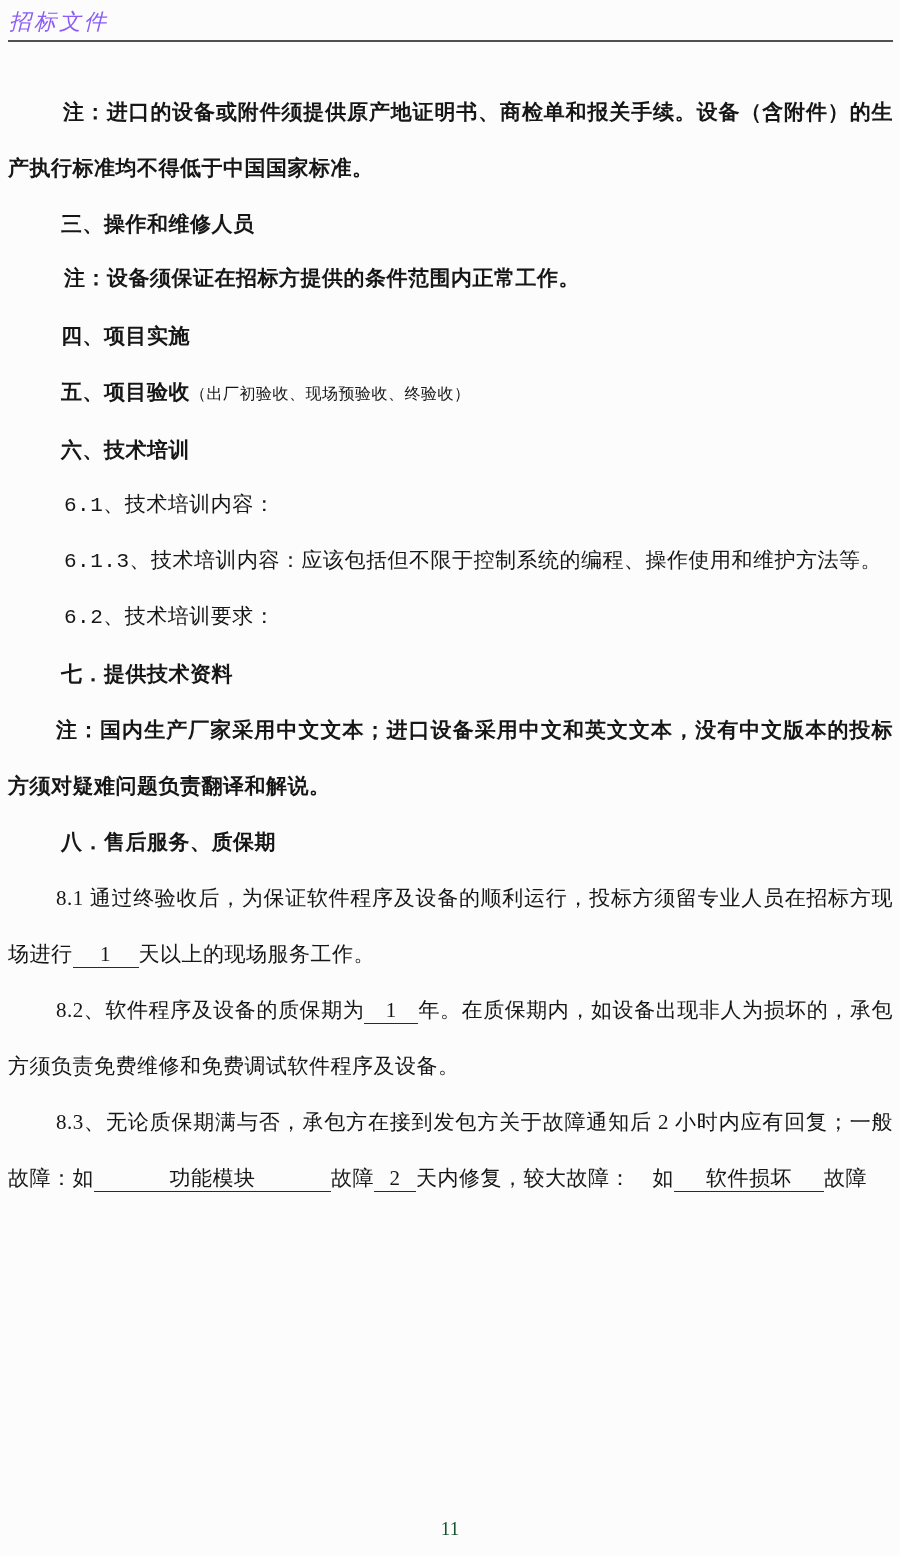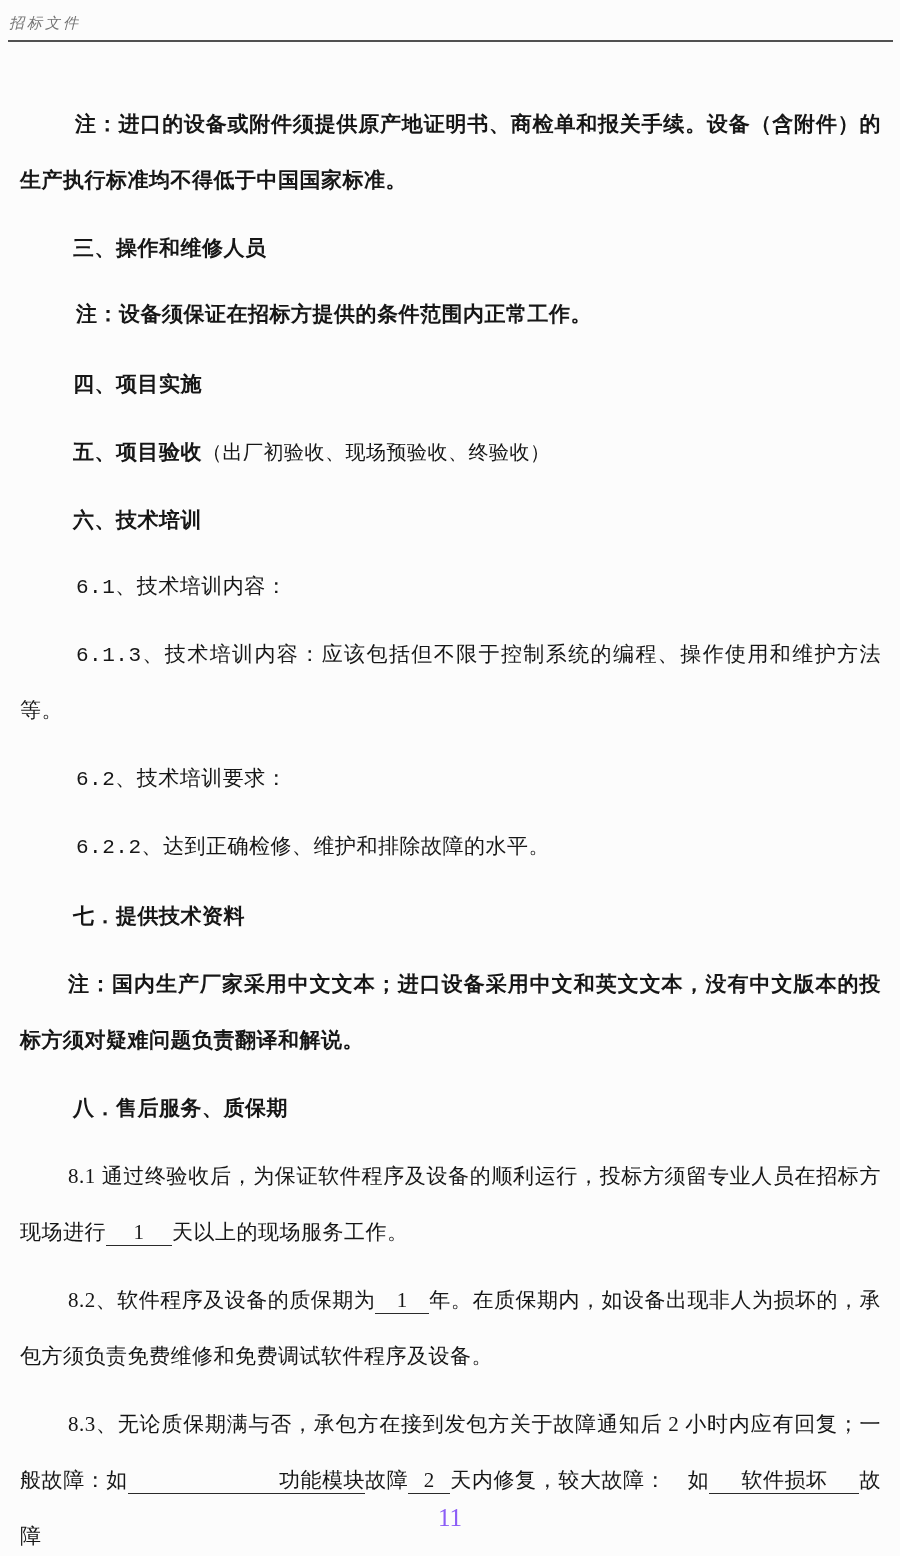--- a/index.html
+++ b/index.html
@@ -10,78 +10,78 @@
   }
   .page{
     position:relative;
     width:900px;height:1556px;
     background:#fcfcfc;
     color:#161616;
     overflow:hidden;
   }
   
   .hdr-title{
-    position:absolute;top:14px;left:9px;
-    font-size:15px;
+    position:absolute;top:7px;left:9px;
+    font-size:22px;
     font-style:italic;
     letter-spacing:3px;
-    color:#737373;
+    color:#8b5cf6;
   }
   .hdr-rule{
     position:absolute;top:40px;left:8px;
     width:885px;height:2px;
     background:#515151;
   }
   
   .content{
     position:absolute;top:84px;left:8px;
     width:885px;
   }
   .content p{
-    margin:12px;
+    margin:0;
     font-size:21px;
     line-height:56px;
     text-align:justify;
     text-justify:inter-ideograph;
     letter-spacing:0.5px;
   }
   .b{font-weight:700;}
   .h{
     font-weight:700;
     font-size:23px;
     text-indent:53px;
     text-align:left;
   }
   .h .h-sub{
     font-weight:400;
-    font-size:20px;
+    font-size:16px;
   }
   .ind55{text-indent:55px;}
   .ind48{text-indent:48px;}
   .ind56{text-indent:56px;font-family:Liberation Mono, monospace;}
   .blank{
     display:inline-block;
     line-height:26px;
     border-bottom:1.6px solid #2a2a2a;
     text-align:center;
     text-indent:0;
     vertical-align:baseline;
   }
   .w66{width:66px;}
   .w54{width:54px;}
-  .w237{width:237px;text-align:right;}
+  .w237{width:237px;}
   .w42{width:42px;}
   .w150{width:150px;}
   
   .footer{
-    position:absolute;bottom:24px;left:0;
+    position:absolute;bottom:16px;left:0;
     width:100%;
     text-align:center;
-    font-size:25px;
-    color:#8b5cf6;
+    font-size:19px;
+    color:#14532d;
   }
 </style>
 </head>
 <body>
 
 <div class="page">
 
   <span class="hdr-title">招标文件</span>
   <div class="hdr-rule"></div>
 
@@ -101,21 +101,20 @@
 
     <p class="ind56">6.1、技术培训内容：</p>
 
 
 
     <p class="ind56">6.1.3、技术培训内容：应该包括但不限于控制系统的编程、操作使用和维护方法等。</p>
 
     <p class="ind56">6.2、技术培训要求：</p>
 
 
-    <p class="ind56">6.2.2、达到正确检修、维护和排除故障的水平。</p>
 
     <p class="h">七．提供技术资料</p>
 
     <p class="b ind48">注：国内生产厂家采用中文文本；进口设备采用中文和英文文本，没有中文版本的投标方须对疑难问题负责翻译和解说。</p>
 
     <p class="h">八．售后服务、质保期</p>
 
     <p class="ind48"><span>8.1 通过终验收后，为保证软件程序及设备的顺利运行，投标方须留专业人员在招标方现场进行</span><span class="blank w66">1</span><span>天以上的现场服务工作。</span></p>
 
     <p class="ind48"><span>8.2、软件程序及设备的质保期为</span><span class="blank w54">1</span><span>年。在质保期内，如设备出现非人为损坏的，承包方须负责免费维修和免费调试软件程序及设备。</span></p>

